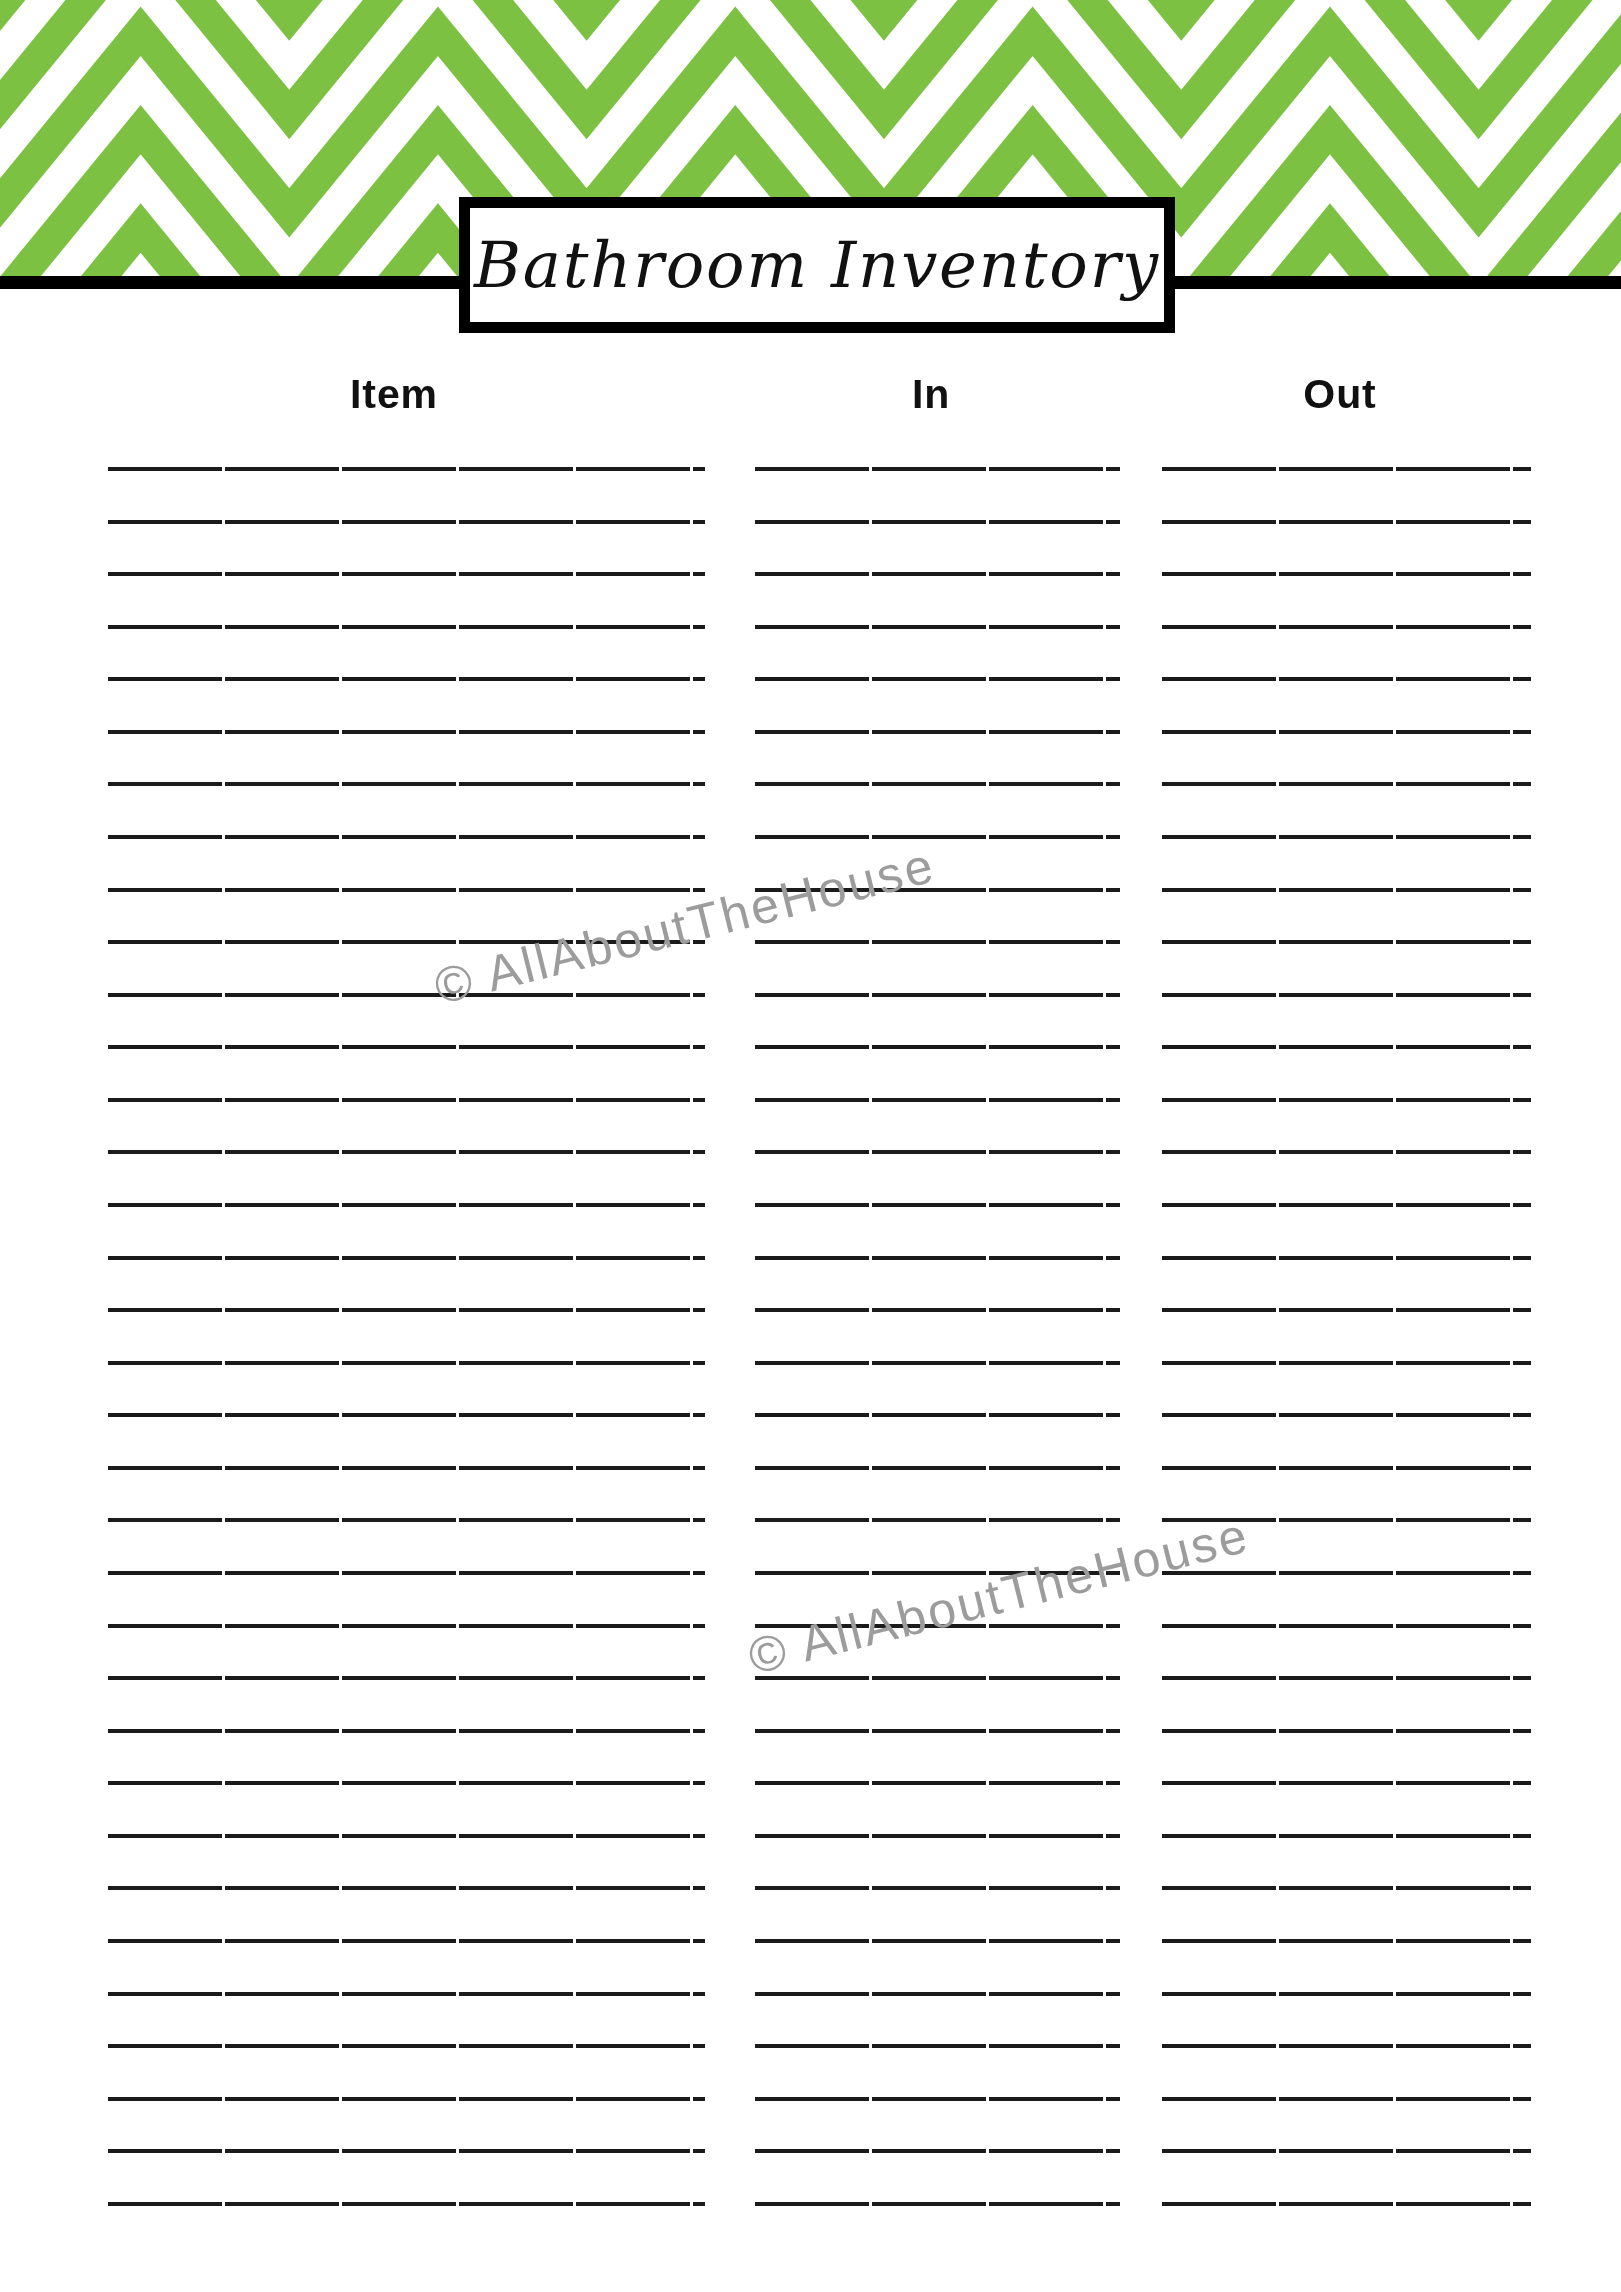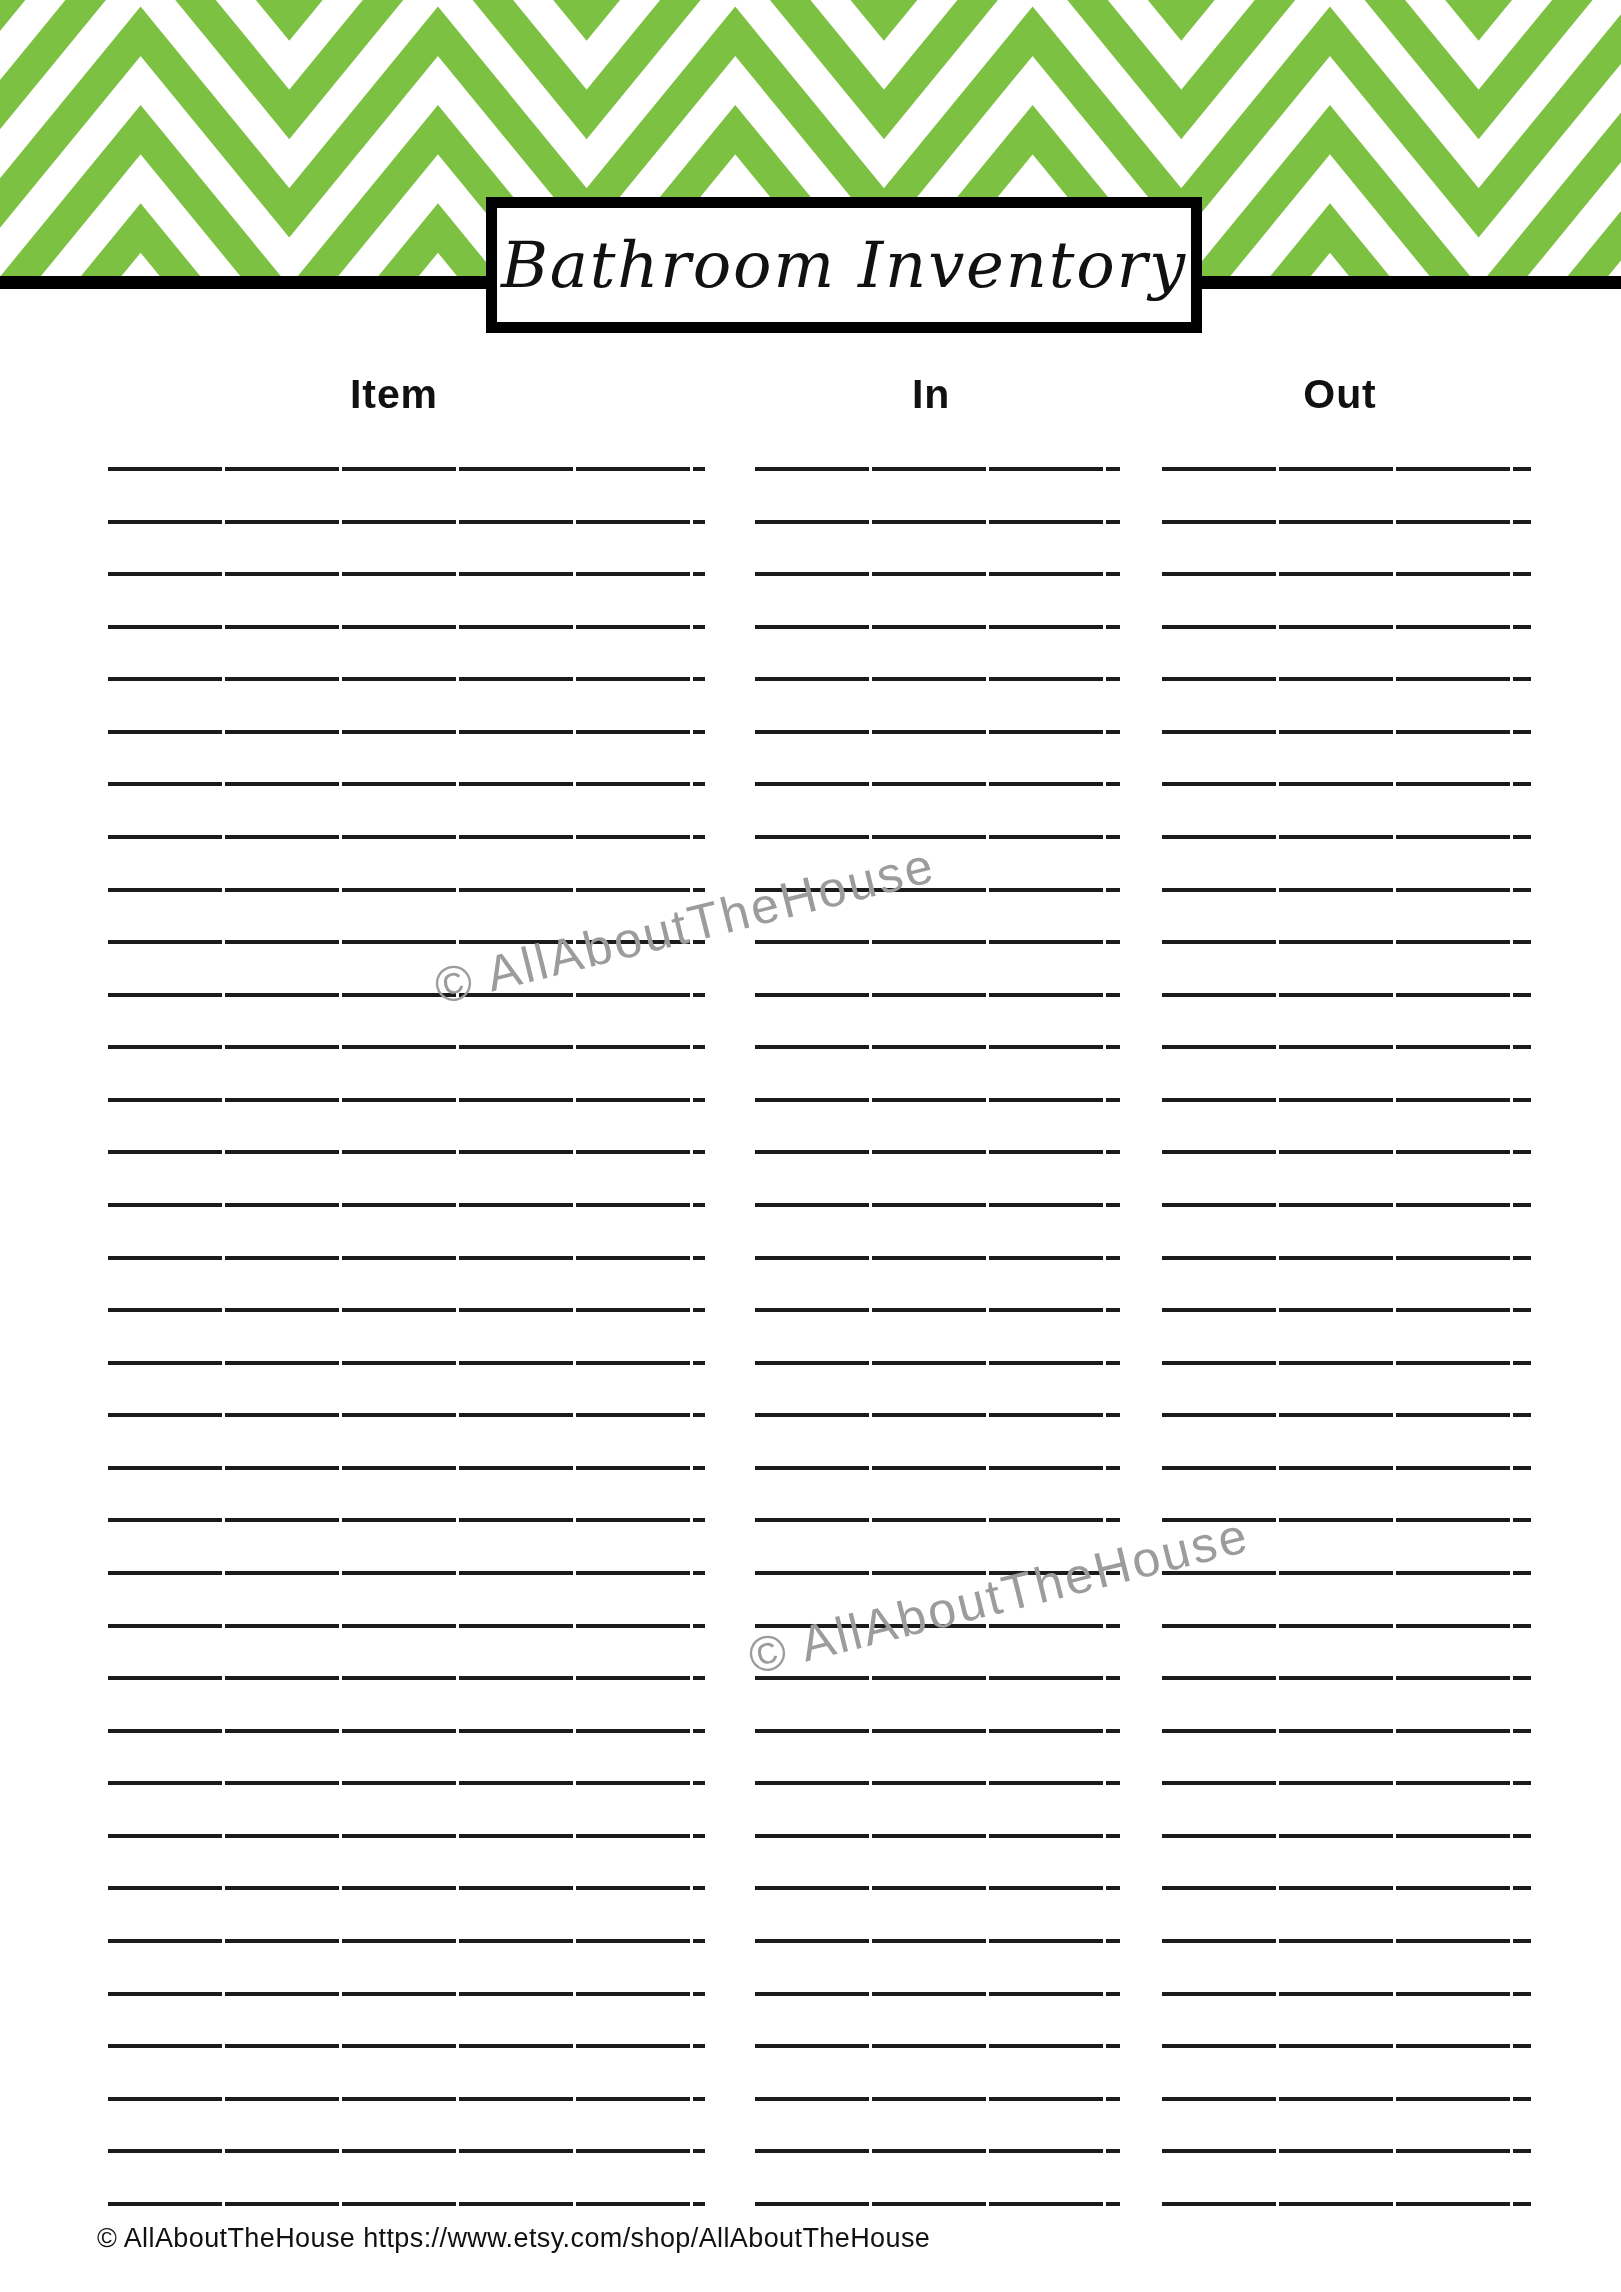--- a/index.html
+++ b/index.html
@@ -9,21 +9,21 @@
     background:#ffffff;
     overflow:hidden;
     font-family:"Liberation Sans",sans-serif;
   }
   
   .chevron-band{position:absolute;left:0;top:0;width:1621px;height:279px;}
   .chevron-band svg{display:block;width:1621px;height:279px;}
   .black-stripe{position:absolute;left:0;top:276px;width:1621px;height:12.5px;background:#000000;}
   
   .title-box{
-    position:absolute;left:486px;top:197px;width:716px;height:136px;
+    position:absolute;left:459px;top:197px;width:716px;height:136px;
     box-sizing:border-box;border:11.6px solid #000000;background:#ffffff;
     display:flex;align-items:center;justify-content:center;z-index:5;
   }
   .title-text{
     font-family:"DejaVu Serif",serif;font-style:italic;
     font-size:64px;color:#111111;letter-spacing:1.8px;white-space:nowrap;
   }
   
   .col-header{
     position:absolute;top:371px;transform:translateX(-50%);
@@ -185,16 +185,15 @@
       <div class="blank-line" style="top: 1525px;"></div>
       <div class="blank-line" style="top: 1577px;"></div>
       <div class="blank-line" style="top: 1630px;"></div>
       <div class="blank-line" style="top: 1682px;"></div>
       <div class="blank-line" style="top: 1735px;"></div>
     </div>
 
   <div class="watermark wm1">© AllAboutTheHouse</div>
   <div class="watermark wm2">© AllAboutTheHouse</div>
 
-  <div class="footer">© AllAboutTheHouse https://www.etsy.com/shop/AllAboutTheHouse</div>
 
 </div>
 
 
 </body></html>

